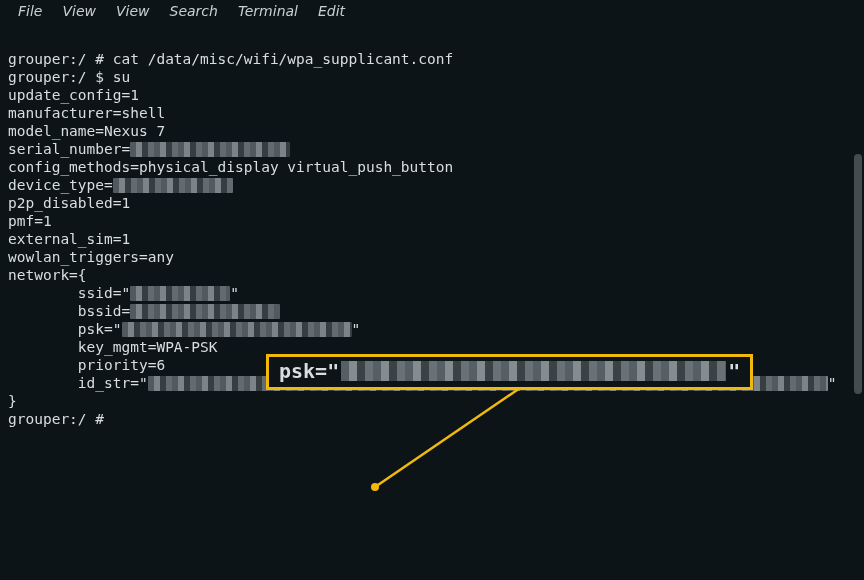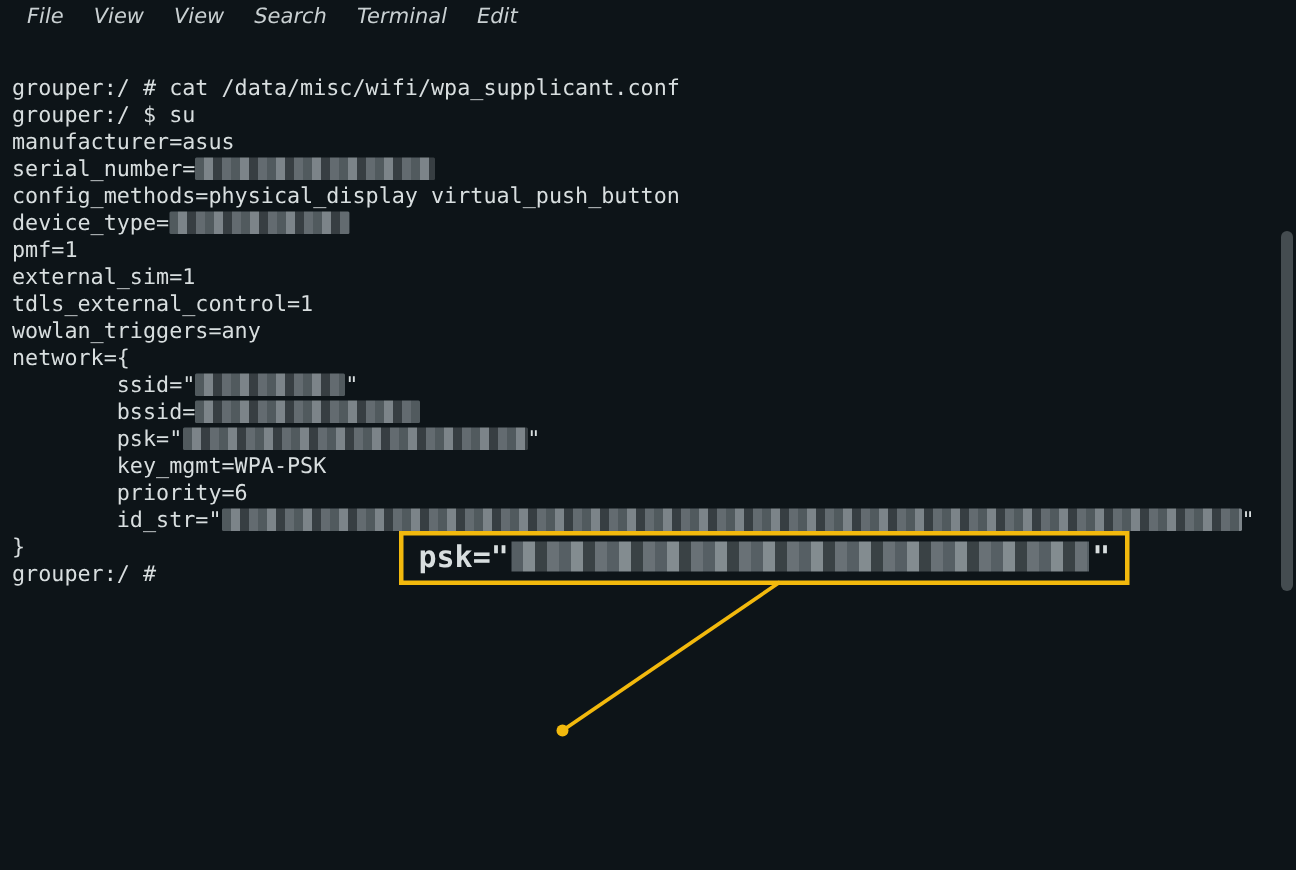--- a/index.html
+++ b/index.html
@@ -121,27 +121,29 @@
   <span class="menu-item">Search</span>
   <span class="menu-item">Terminal</span>
   <span class="menu-item">Edit</span>
 </div>
 
 <div class="term">
 
 
   <div class="line">grouper:/ # cat /data/misc/wifi/wpa_supplicant.conf</div>
   <div class="line">grouper:/ $ su</div>
-  <div class="line">manufacturer=asus</div>
+  <div class="line">update_config=1</div>
+  <div class="line">manufacturer=shell</div>
+  <div class="line">model_name=Nexus 7</div>
   <div class="line"><span>serial_number=</span><span class="blur" style="width:160px"></span></div>
   <div class="line">config_methods=physical_display virtual_push_button</div>
   <div class="line"><span>device_type=</span><span class="blur" style="width:120px"></span></div>
+  <div class="line">p2p_disabled=1</div>
   <div class="line">pmf=1</div>
   <div class="line">external_sim=1</div>
-  <div class="line">tdls_external_control=1</div>
   <div class="line">wowlan_triggers=any</div>
   <div class="line"></div>
   <div class="line">network={</div>
   <div class="line"><span>        ssid="</span><span class="blur" style="width:100px"></span><span>"</span></div>
   <div class="line"><span>        bssid=</span><span class="blur" style="width:150px"></span></div>
   <div class="line"><span>        psk="</span><span class="blur" style="width:230px"></span><span>"</span></div>
   <div class="line">        key_mgmt=WPA-PSK</div>
   <div class="line">        priority=6</div>
   <div class="line"><span>        id_str="</span><span class="blur" style="width:680px"></span><span>"</span></div>
   <div class="line"></div>

